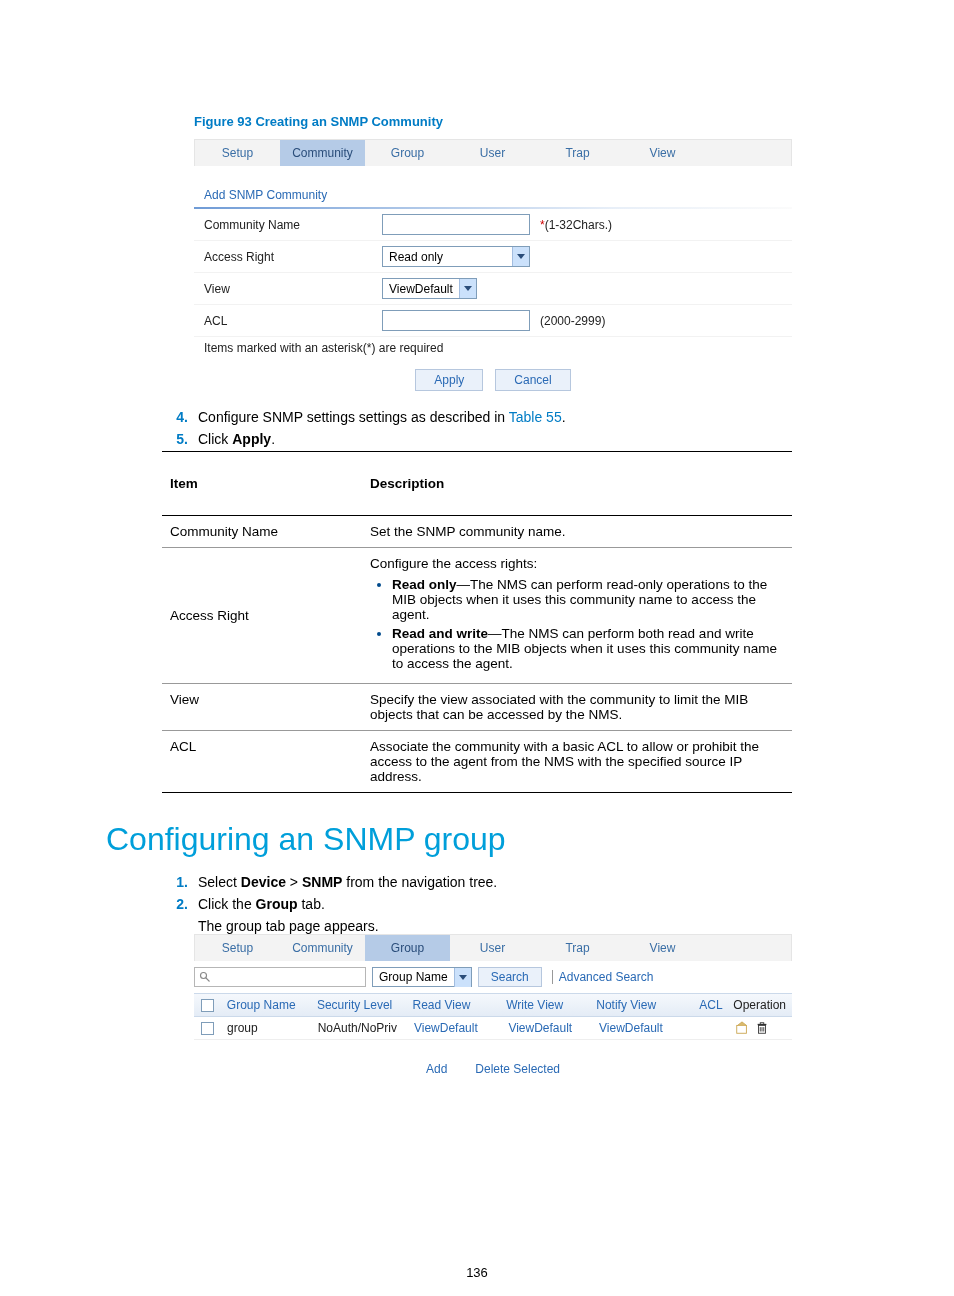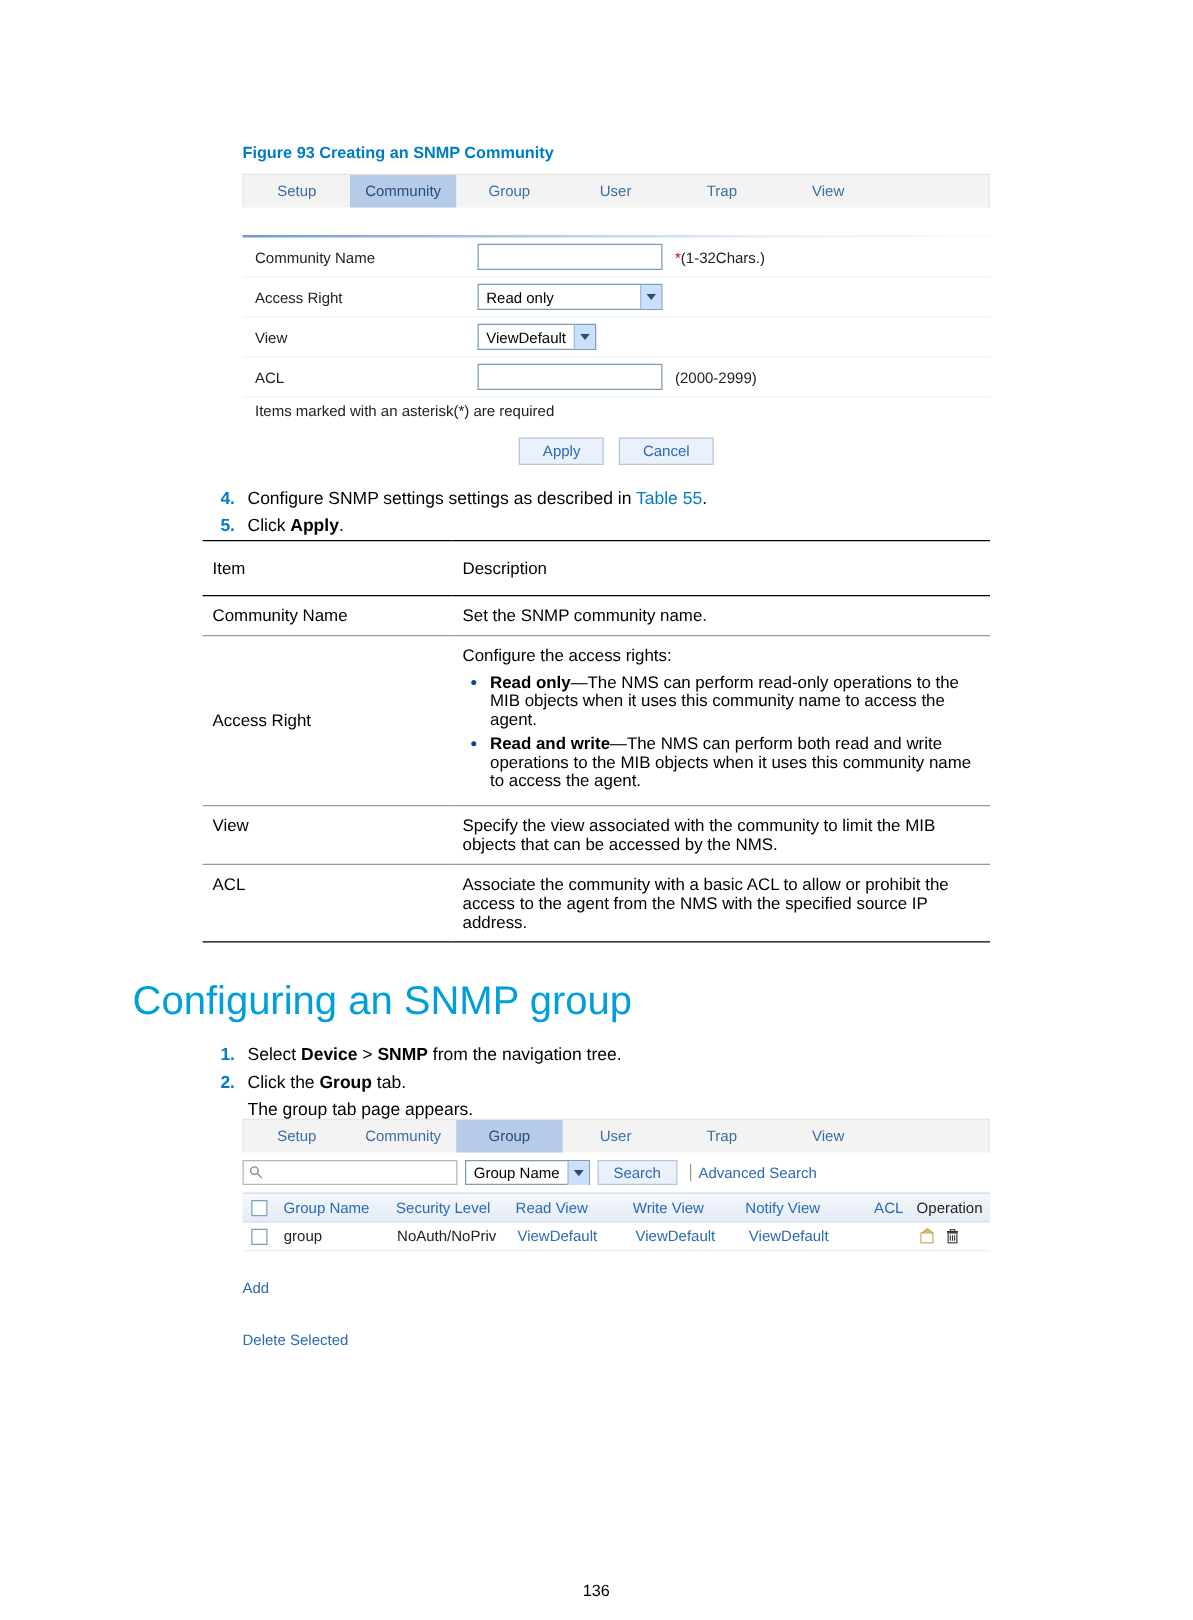--- a/index.html
+++ b/index.html
@@ -130,24 +130,24 @@
     margin: 14px 0 6px 0;
   }
   table.config {
     width: 100%;
     border-collapse: collapse;
     font-size: 13.5px;
     margin-top: 4px;
   }
   table.config th {
     text-align: left;
-    font-weight: normal;
+    font-weight: bold;
     border-top: 1px solid #000;
     border-bottom: 1px solid #000;
-    padding: 14px 8px;
+    padding: 24px 8px;
   }
   table.config td {
     border-bottom: 1px solid #999;
     padding: 8px 8px;
     vertical-align: top;
   }
   table.config tr:last-child td { border-bottom: 1px solid #000; }
   table.config td:first-child, table.config th:first-child { width: 200px; }
   ul.bullets { margin: 6px 0 0 0; padding-left: 22px; }
   ul.bullets li { margin-bottom: 4px; }
@@ -206,21 +206,20 @@
   .col-op { width: 66px; display:flex; gap:6px; align-items:center; }
   .grid-row .black { color: #222 !important; }
   .chkbox {
     width: 13px; height: 13px; border: 1px solid #7f9db9; background: #fff; display:inline-block;
   }
   .bottom-btns {
     display: flex;
     gap: 28px;
     justify-content: center;
     margin: 22px 0 0 32px;
-    flex-direction: column;
   }
   .txt-btn { color:#2a6ab5; font-size:12px; cursor:pointer; }
   .page-number {
     position: absolute;
     bottom: 32px;
     left: 0;
     width: 100%;
     text-align: center;
     font-size: 13px;
   }
@@ -238,20 +237,21 @@
     <div class="tab">Setup</div>
     <div class="tab active">Community</div>
     <div class="tab">Group</div>
     <div class="tab">User</div>
     <div class="tab">Trap</div>
     <div class="tab">View</div>
     <div class="filler"></div>
   </div>
 
   <div class="form-panel">
+    <div class="form-title">Add SNMP Community</div>
     <div class="form-underline"></div>
     <div class="form-grid">
       <div class="form-row">
         <div class="form-label">Community Name</div>
         <div class="form-control">
           <input class="text-input" style="">
           <span class="req-note">
             <span class="asterisk">*</span><span>(1-32Chars.)</span>
           </span>
         </div>

